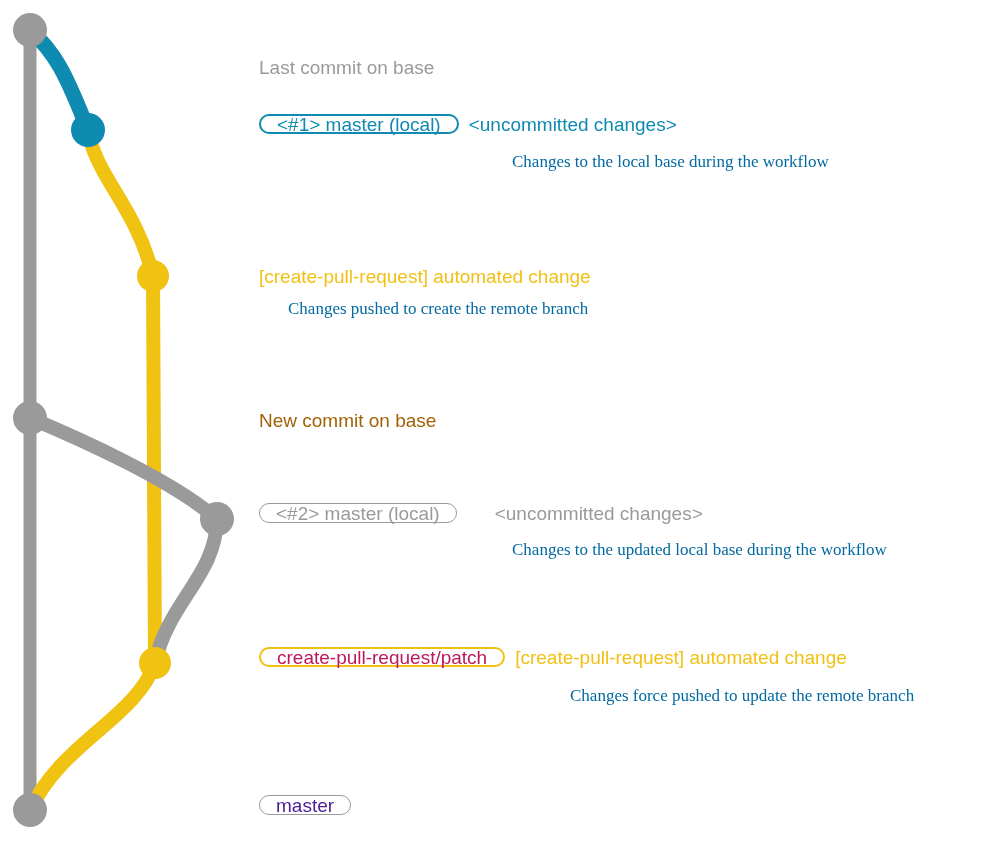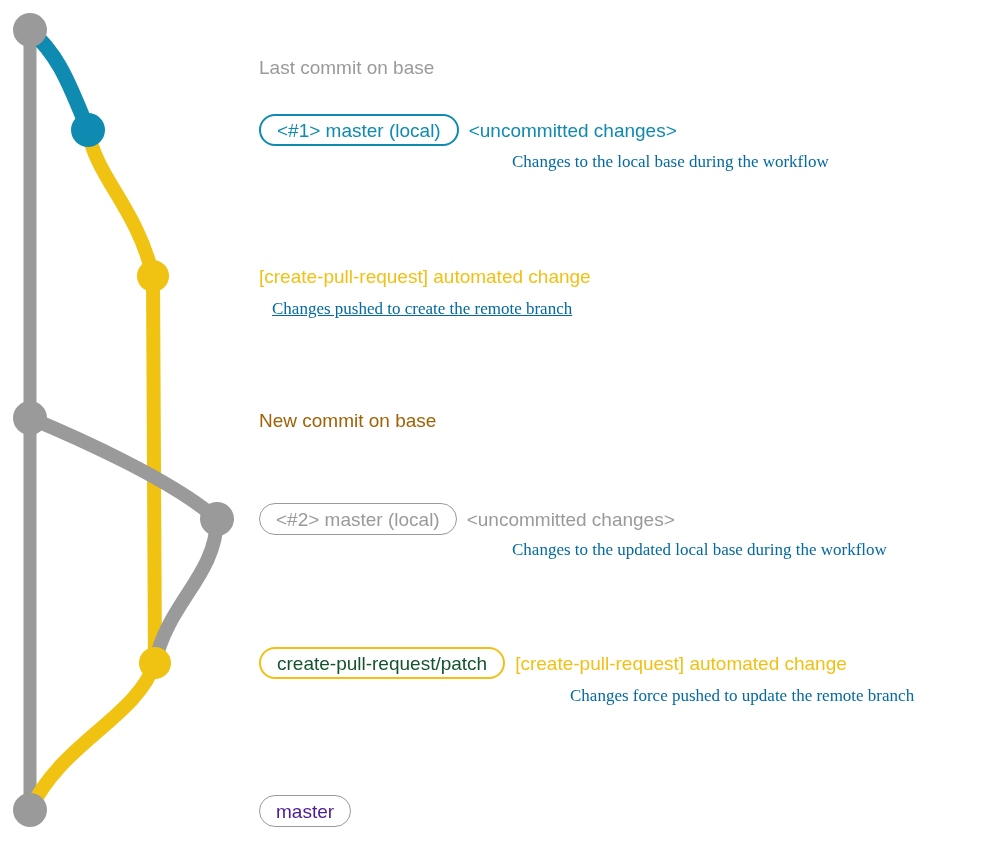--- a/index.html
+++ b/index.html
@@ -27,21 +27,21 @@
     position: absolute;
     display: flex;
     align-items: center;
     white-space: nowrap;
   }
   .pill {
     display: inline-flex;
     align-items: center;
     justify-content: center;
     box-sizing: border-box;
-    height: 32px;
+    height: 20px;
     padding: 0 16px;
     border-radius: 16px;
     border-width: 2px;
     border-style: solid;
     font-size: 19px;
     line-height: 1;
     background: #ffffff;
     margin-right: 10px;
   }
   .pill.gray-pill {
@@ -101,31 +101,31 @@
 
 <div class="headline" style="left: 259px; top: 22px; color: rgb(154, 154, 154); margin-top: 36px;">Last commit on base</div>
 
 <div class="row" style="left:259px; top:114px;">
   <span class="pill" style="color: rgb(15, 138, 176); border-color: rgb(15, 138, 176);">&lt;#1&gt; master (local)</span>
   <span class="commit-title" style="color: rgb(15, 138, 176);">&lt;uncommitted changes&gt;</span>
 </div>
 <div class="desc" style="left:512px; top:153px;">Changes to the local base during the workflow</div>
 
 <div class="headline" style="left: 259px; top: 267px; color: rgb(242, 192, 20);">[create-pull-request] automated change</div>
-<div class="desc" style="left:272px; top:300px;text-decoration:underline;">Changes pushed to create the remote branch</div>
+<div class="desc" style="left:288px; top:300px;">Changes pushed to create the remote branch</div>
 
 <div class="headline" style="left: 259px; top: 411px; color: #a16207;">New commit on base</div>
 
-<div class="row" style="left:259px; top:503px;">
+<div class="row" style="left:259px; top:503px;gap:28px;">
   <span class="pill gray-pill" style="color: rgb(154, 154, 154); border-color: rgb(154, 154, 154);">&lt;#2&gt; master (local)</span>
   <span class="commit-title" style="color: rgb(154, 154, 154);">&lt;uncommitted changes&gt;</span>
 </div>
 <div class="desc" style="left:512px; top:541px;">Changes to the updated local base during the workflow</div>
 
 <div class="row" style="left:259px; top:647px;">
-  <span class="pill" style="color: #14532d; border-color: rgb(242, 192, 20);">create-pull-request/patch</span>
+  <span class="pill" style="color: #be185d; border-color: rgb(242, 192, 20);">create-pull-request/patch</span>
   <span class="commit-title" style="color: rgb(242, 192, 20);">[create-pull-request] automated change</span>
 </div>
 <div class="desc" style="left:570px; top:687px;">Changes force pushed to update the remote branch</div>
 
 <div class="row" style="left:259px; top:795px;">
   <span class="pill gray-pill" style="color: #4c1d95; border-color: rgb(154, 154, 154);">master</span>
 </div>
 
 </body></html>

